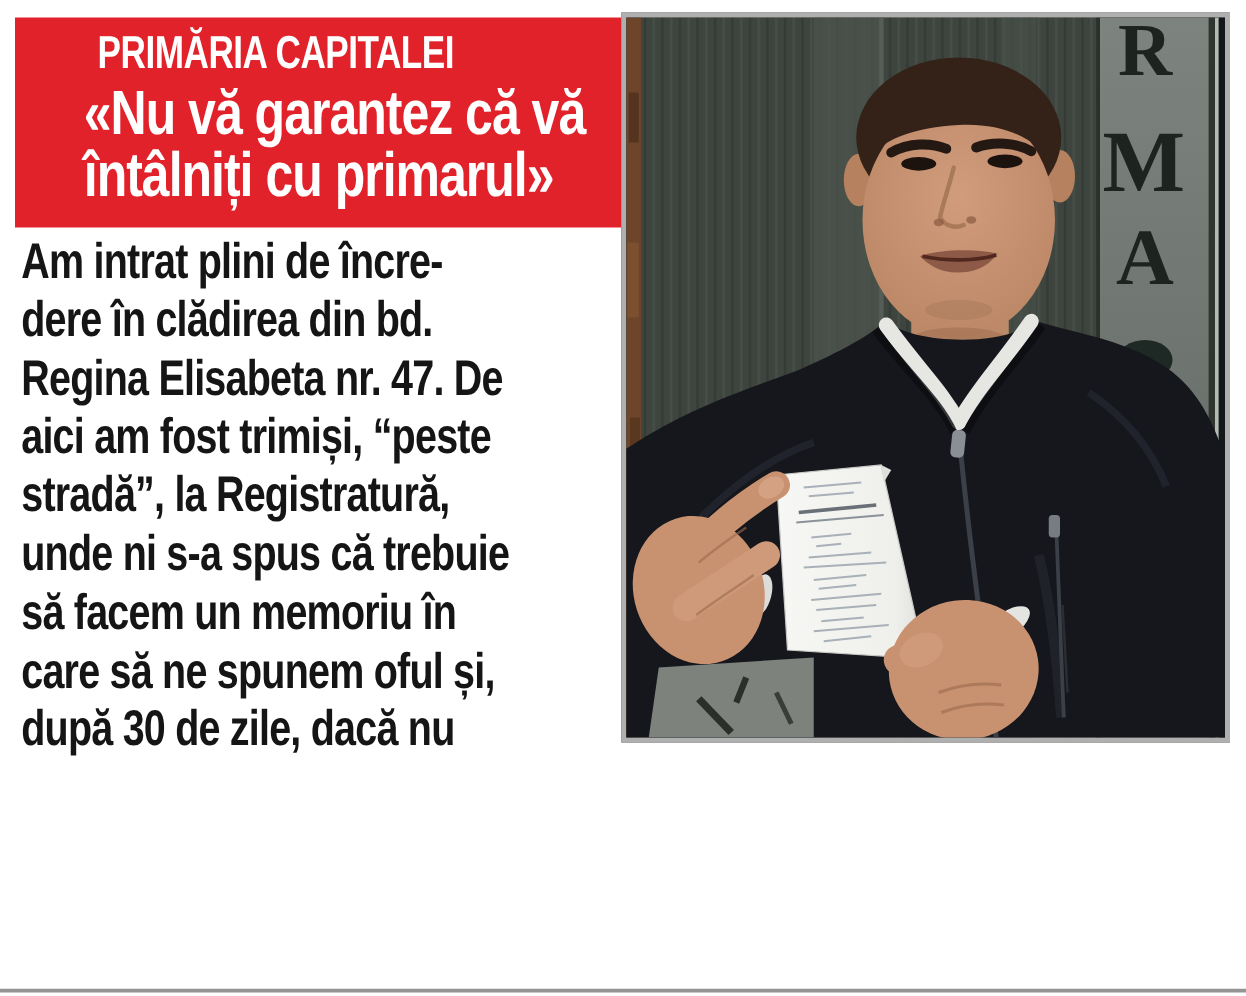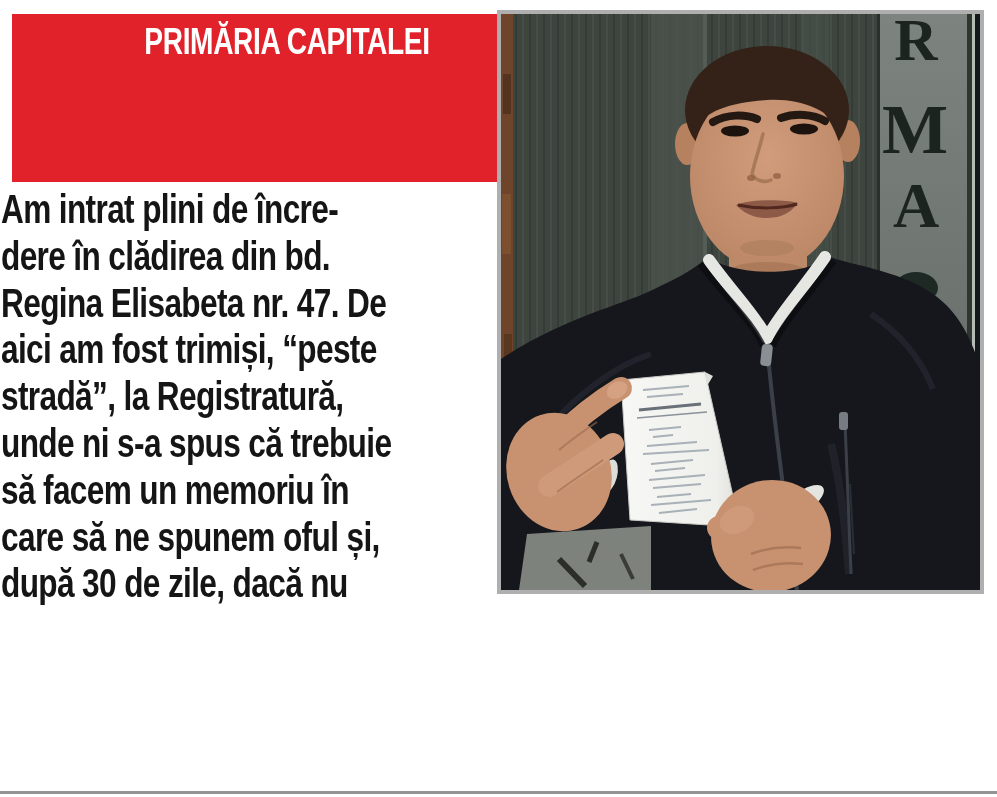--- a/index.html
+++ b/index.html
@@ -7,36 +7,36 @@
     position:relative;
     width:997px;height:797px;
     background:#ffffff;
     overflow:hidden;
     font-family:"Liberation Sans", sans-serif;
   }
   
   .banner{
     position:absolute;left:12px;top:14px;width:550px;height:168px;
     background:#e2222a;
-    color:#ffffff;text-align:center;
+    color:#ffffff;
     padding-top:7px;box-sizing:border-box;
   }
   .kicker{
     font-weight:700;font-size:37px;line-height:42px;
     letter-spacing:-0.5px;white-space:nowrap;
     transform:scaleX(0.76);transform-origin:50% 50%;
   }
   .headline-lines{margin-top:2px;}
   .headline-line{
     font-weight:700;font-size:50px;line-height:50px;
     letter-spacing:-1px;white-space:nowrap;
     transform:scaleX(0.80);transform-origin:50% 50%;
   }
   
-  .col-text{position:absolute;left:1px;top:186px;width:478px;}
+  .col-text{position:absolute;left:17px;top:186px;width:478px;}
   .wide-text{position:absolute;left:17px;top:607px;width:978px;}
   .bodyline{
     font-weight:700;font-size:40px;color:#151515;
     letter-spacing:-0.8px;white-space:nowrap;
     transform:scaleX(0.79);transform-origin:0 50%;
   }
   .col-text .bodyline{line-height:46.8px;}
   .wide-text .bodyline{line-height:45.8px;}
   
   .photo-frame{
@@ -51,20 +51,24 @@
     background:#949494;
   }
 </style>
 </head>
 <body>
 
 <div class="page">
 
   <div class="banner">
     <div class="kicker">PRIMĂRIA CAPITALEI</div>
+    <div class="headline-lines">
+        <div class="headline-line">«Nu vă garantez că vă</div>
+        <div class="headline-line">întâlniți cu primarul»</div>
+      </div>
   </div>
 
   <div class="col-text">
       <div class="bodyline">Am intrat plini de încre-</div>
       <div class="bodyline">dere în clădirea din bd.</div>
       <div class="bodyline">Regina Elisabeta nr. 47. De</div>
       <div class="bodyline">aici am fost trimiși, “peste</div>
       <div class="bodyline">stradă”, la Registratură,</div>
       <div class="bodyline">unde ni s-a spus că trebuie</div>
       <div class="bodyline">să facem un memoriu în</div>

